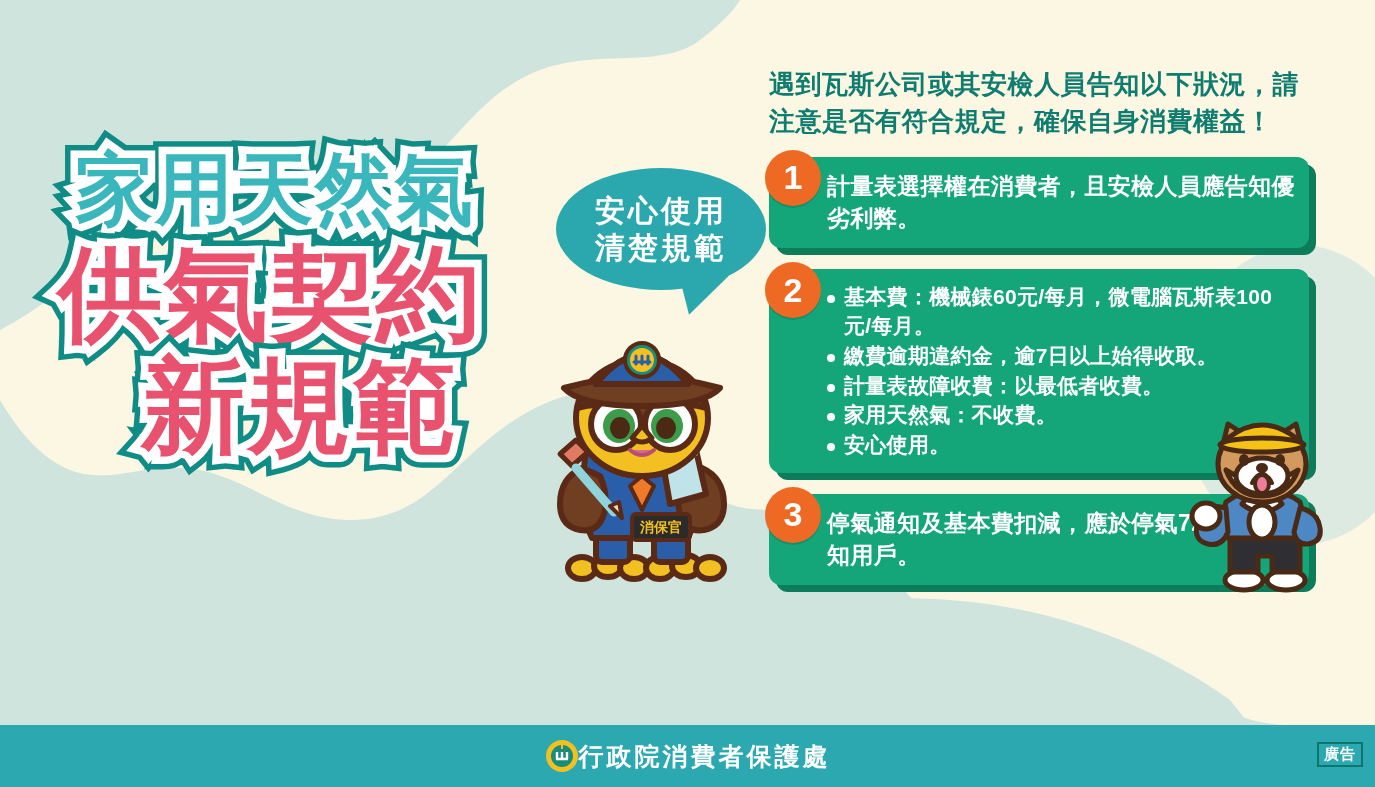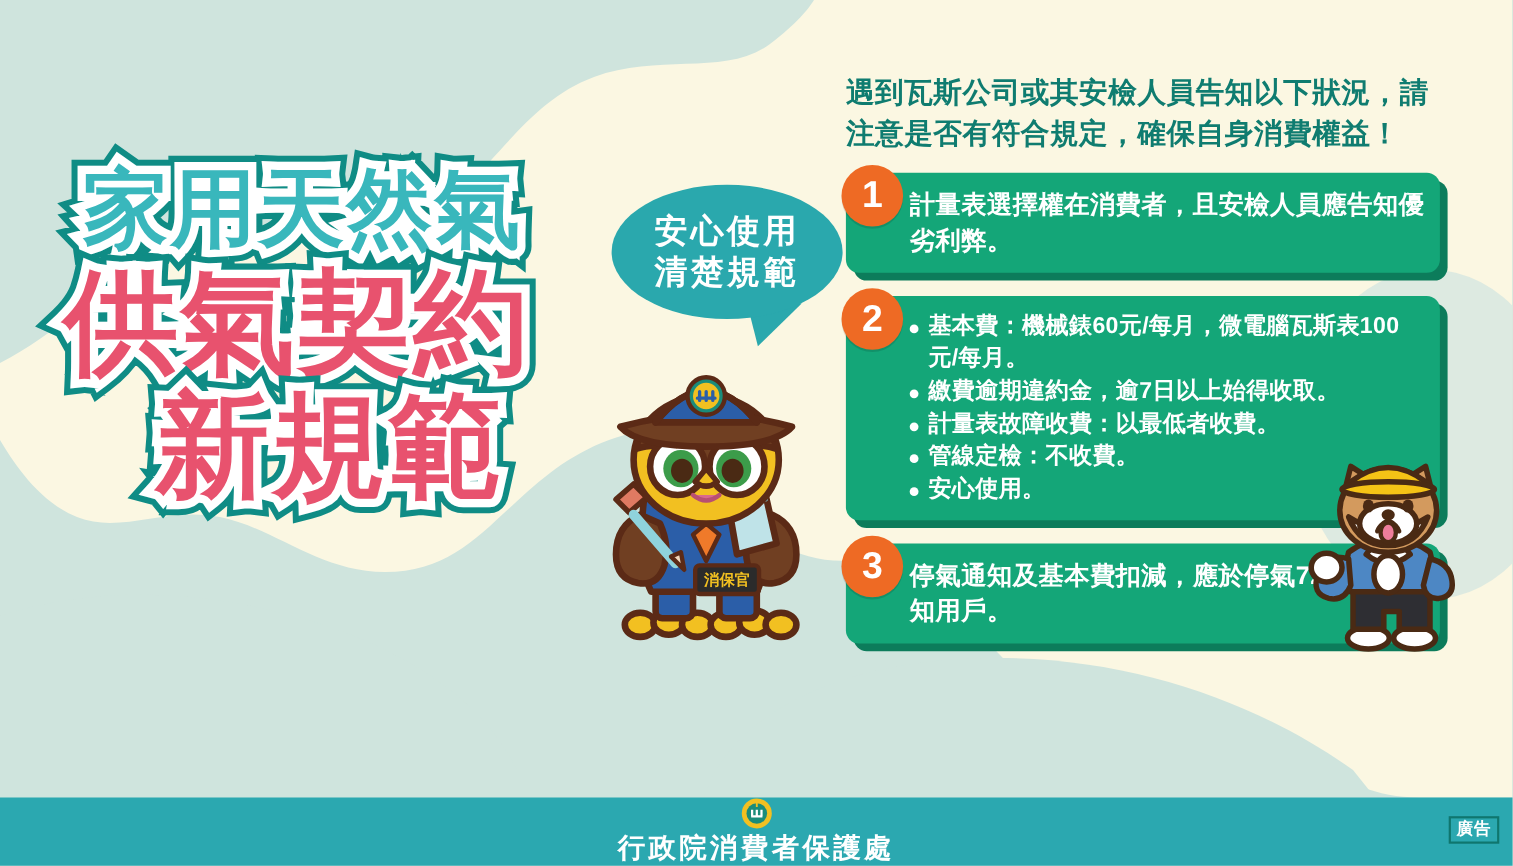--- a/index.html
+++ b/index.html
@@ -119,21 +119,21 @@
   #owl { position:absolute; left:520px; top:300px; width:240px; height:290px; z-index:9; }
   #dog { position:absolute; left:1178px; top:418px; width:170px; height:175px; z-index:9; }
 
   
   #footer {
     position:absolute; left:0; bottom:0; width:1375px; height:62px;
     background:#2ba8b0; z-index:10;
   }
   #footer-center {
     position:absolute; left:0; right:0; top:0; bottom:0;
-    display:flex; align-items:center; justify-content:center; flex-direction:column;
+    display:flex; align-items:center; justify-content:center; 
   }
   #footer-text {
     color:#ffffff; font-size:25px; font-weight:bold; letter-spacing:3px;
   }
   #ad-badge {
     position:absolute; right:12px; top:17px;
     border:2px solid #0f766e; color:#ffffff;
     font-size:15px; font-weight:bold; letter-spacing:1px;
     padding:2px 5px; line-height:1.1;
   }
@@ -303,21 +303,21 @@
     </div>
   </div>
 
   <div class="card-wrap" id="card2">
     <div class="num">2</div>
     <div class="card">
       <ul class="bullets">
         <li>基本費：機械錶60元/每月，微電腦瓦斯表100元/每月。</li>
         <li>繳費逾期違約金，逾7日以上始得收取。</li>
         <li>計量表故障收費：以最低者收費。</li>
-        <li>管線定檢：不收費。</li>
+        <li>家用天然氣：不收費。</li>
         <li>安心使用。</li>
       </ul>
     </div>
   </div>
 
   <div class="card-wrap" id="card3">
     <div class="num">3</div>
     <div class="card">
       <div class="card-text">停氣通知及基本費扣減，應於停氣72小時前通知用戶。</div>
     </div>

